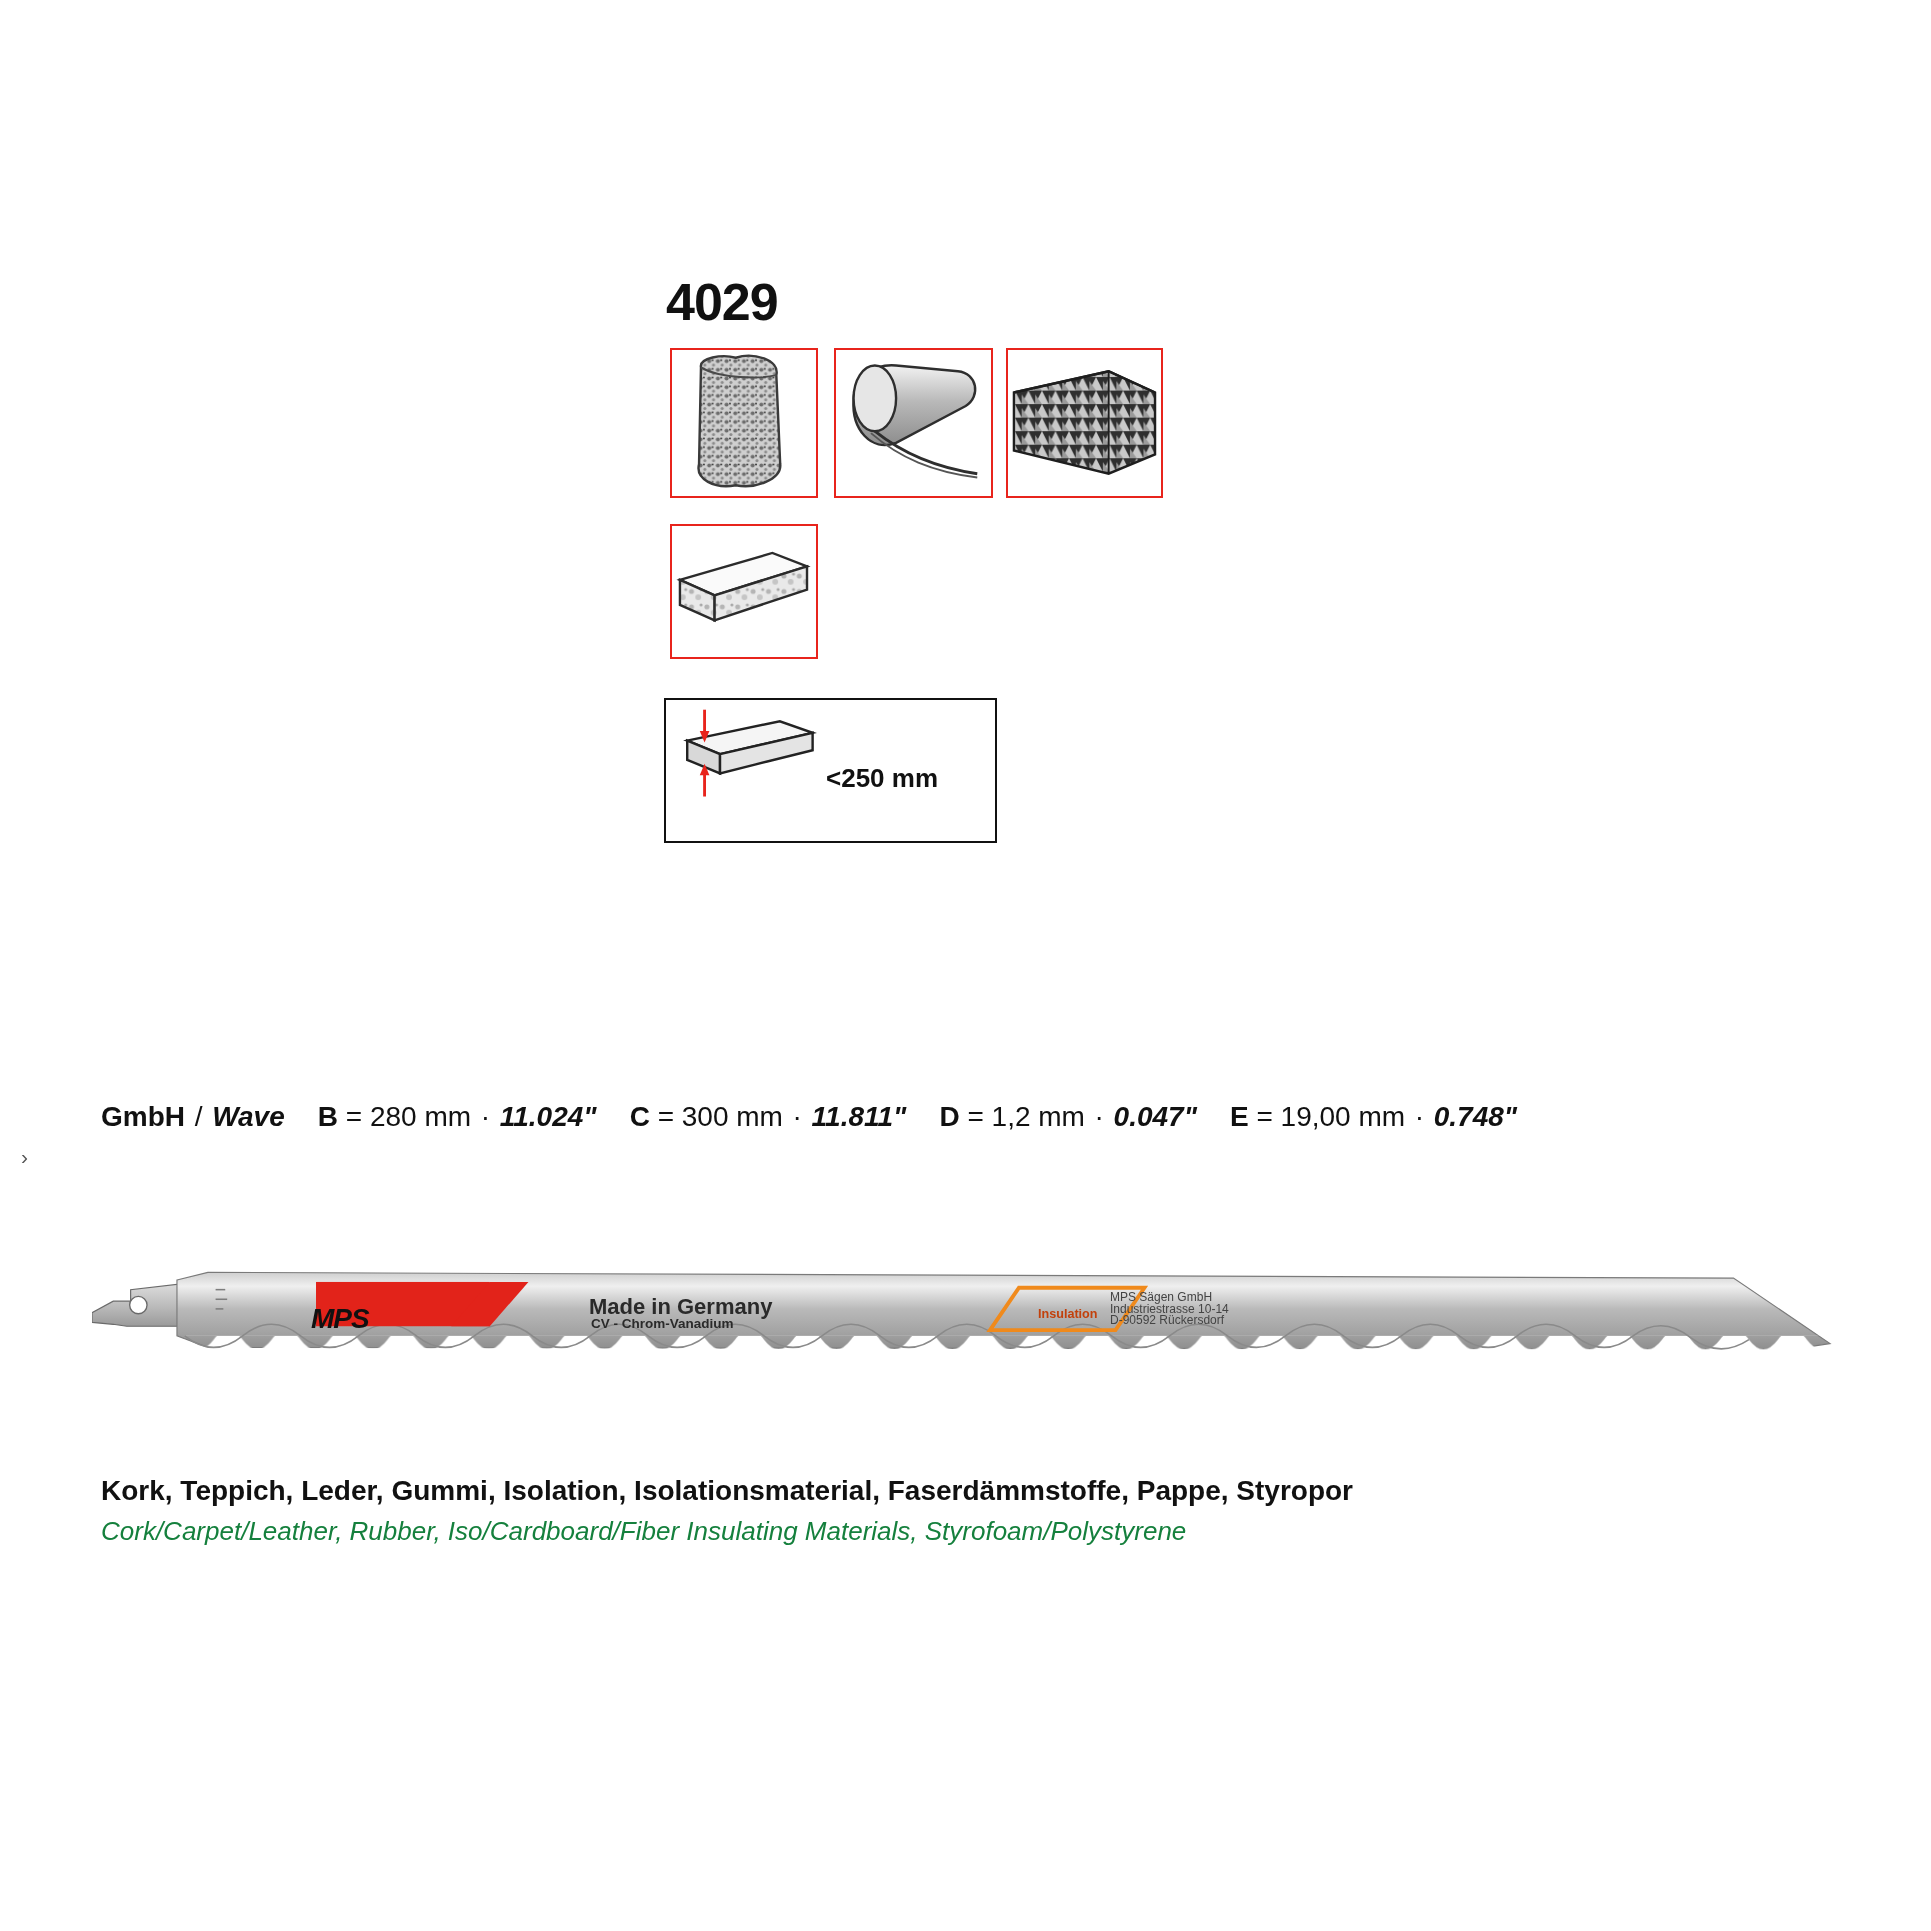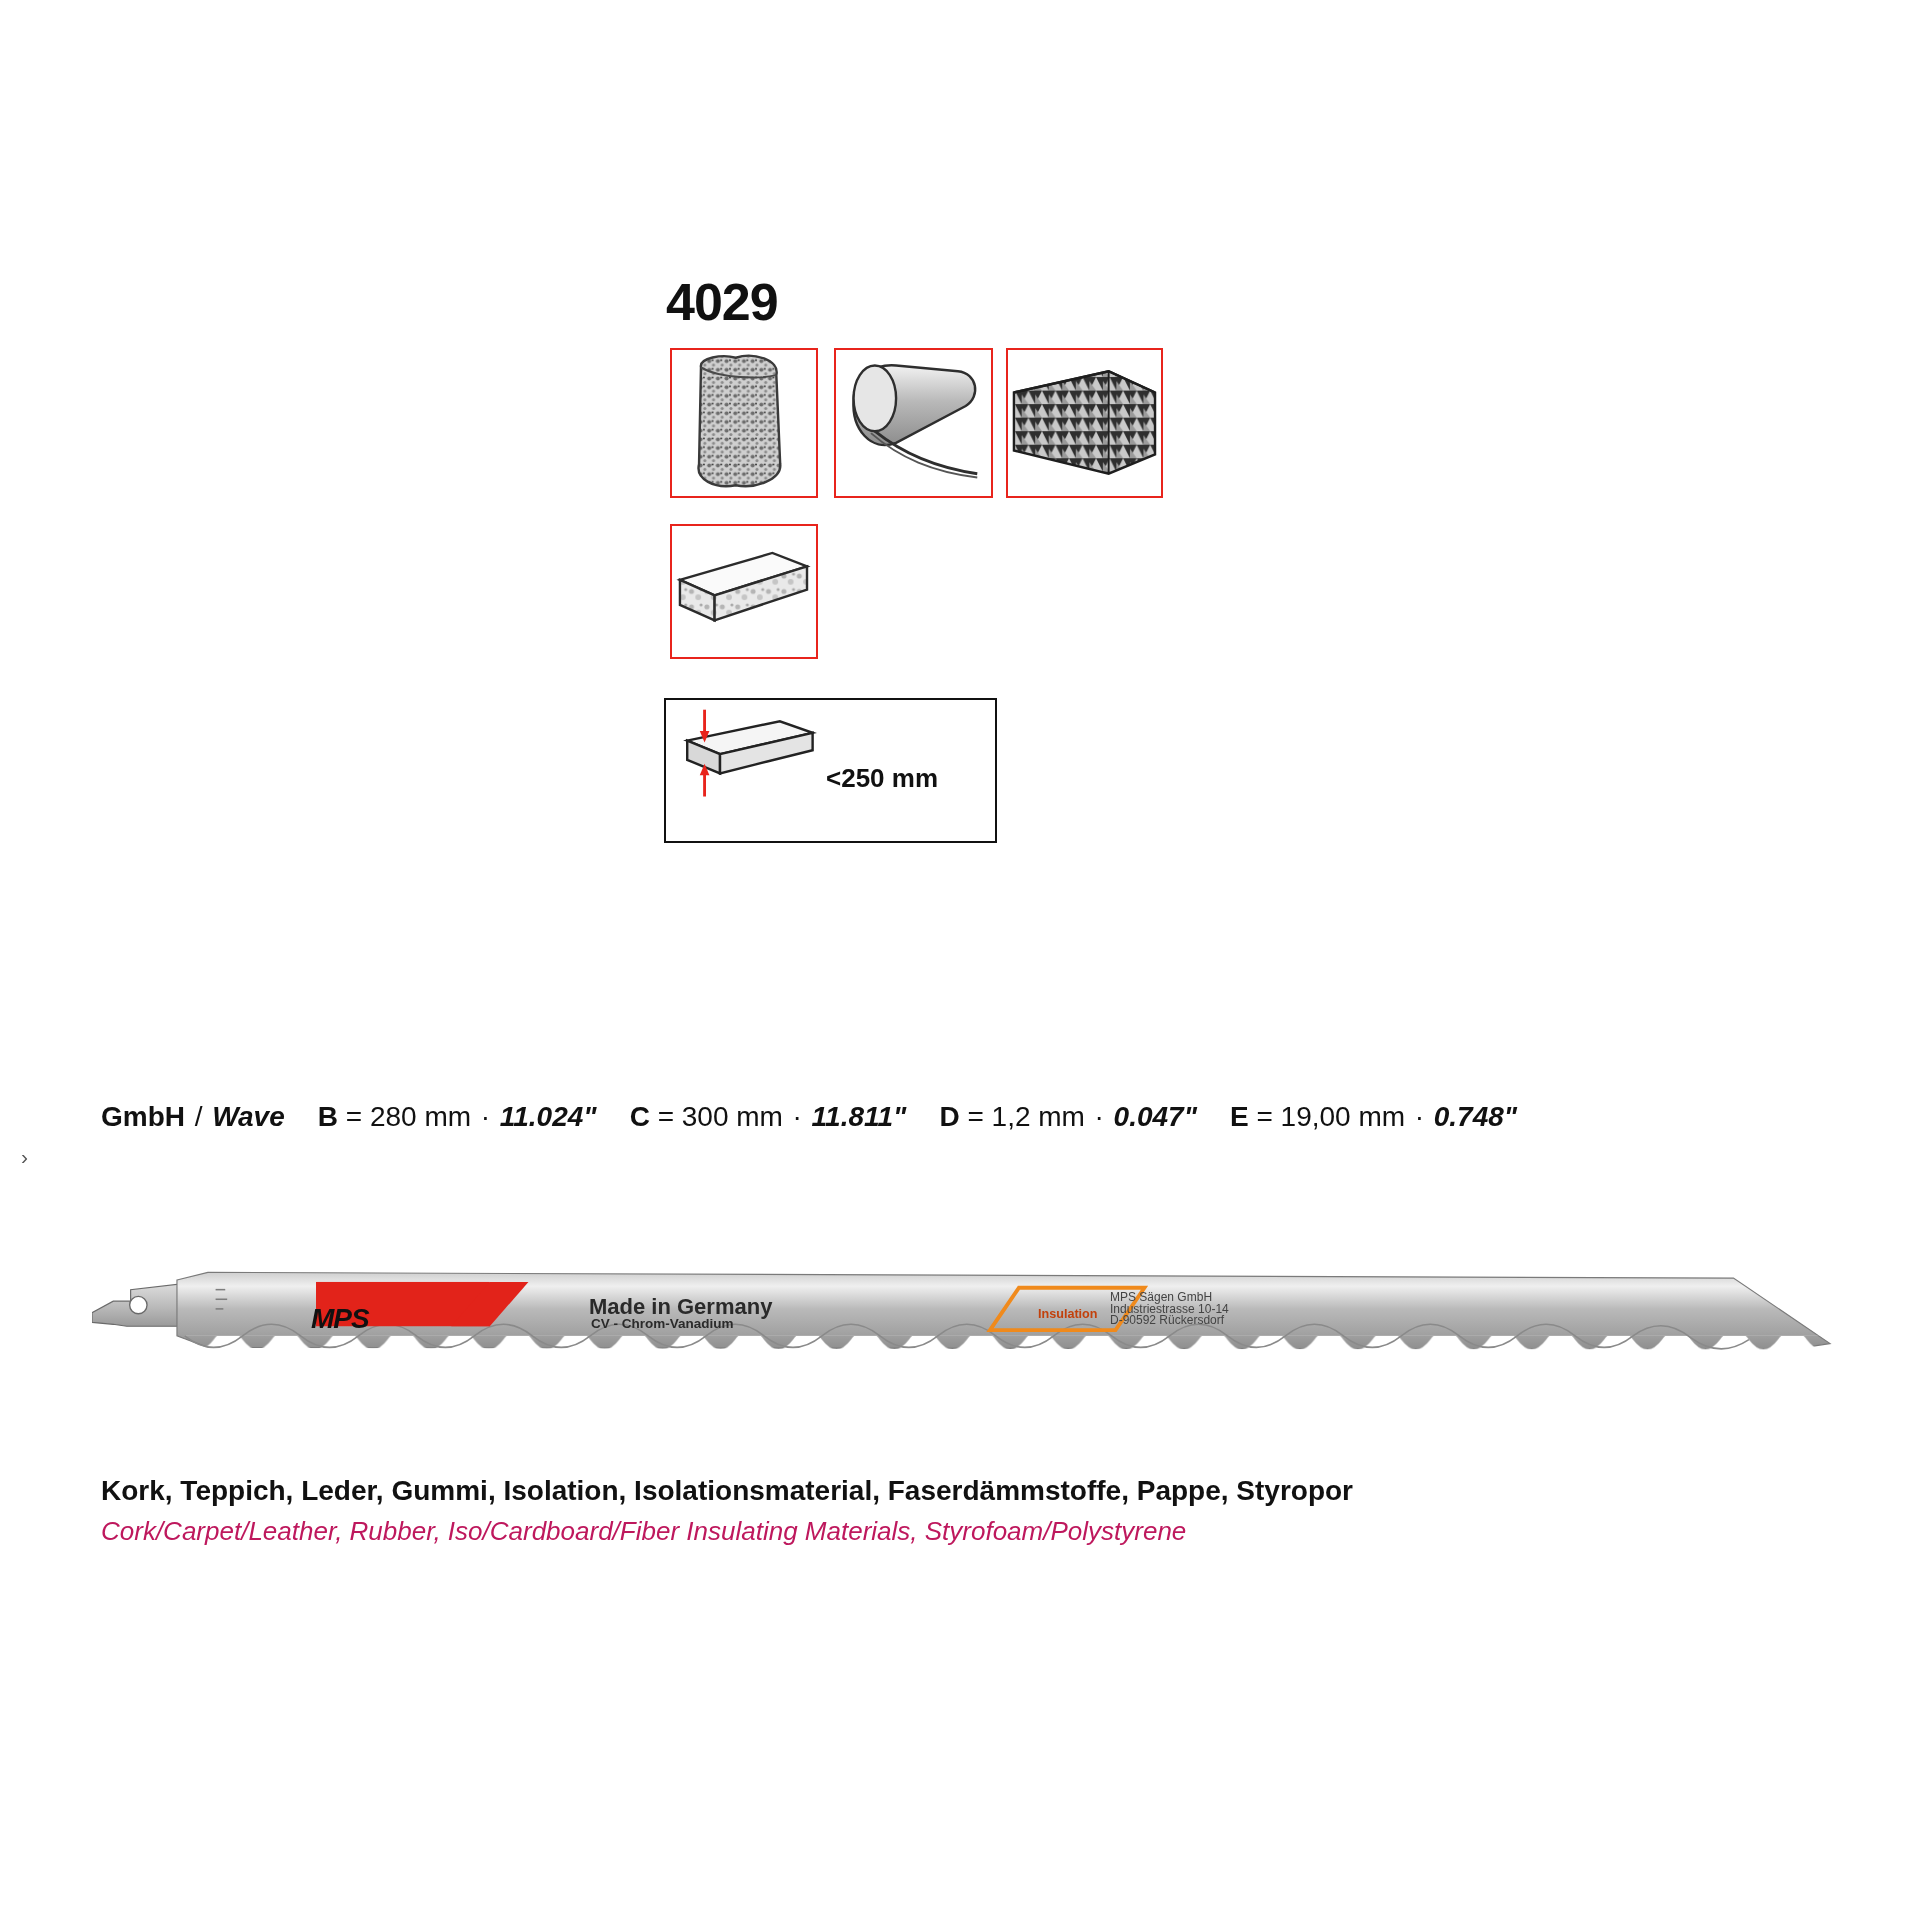--- a/index.html
+++ b/index.html
@@ -146,21 +146,21 @@
     font-weight: bold;
     color: #111;
     white-space: nowrap;
   }
   .mat-en {
     position: absolute;
     left: 101px;
     top: 1516px;
     font-size: 26px;
     font-style: italic;
-    color: #be185d;
+    color: #15803d;
     white-space: nowrap;
   }
 </style>
 </head>
 <body>
 
 <div class="product-code">4029</div>
 
 <div class="icon-row">
 

